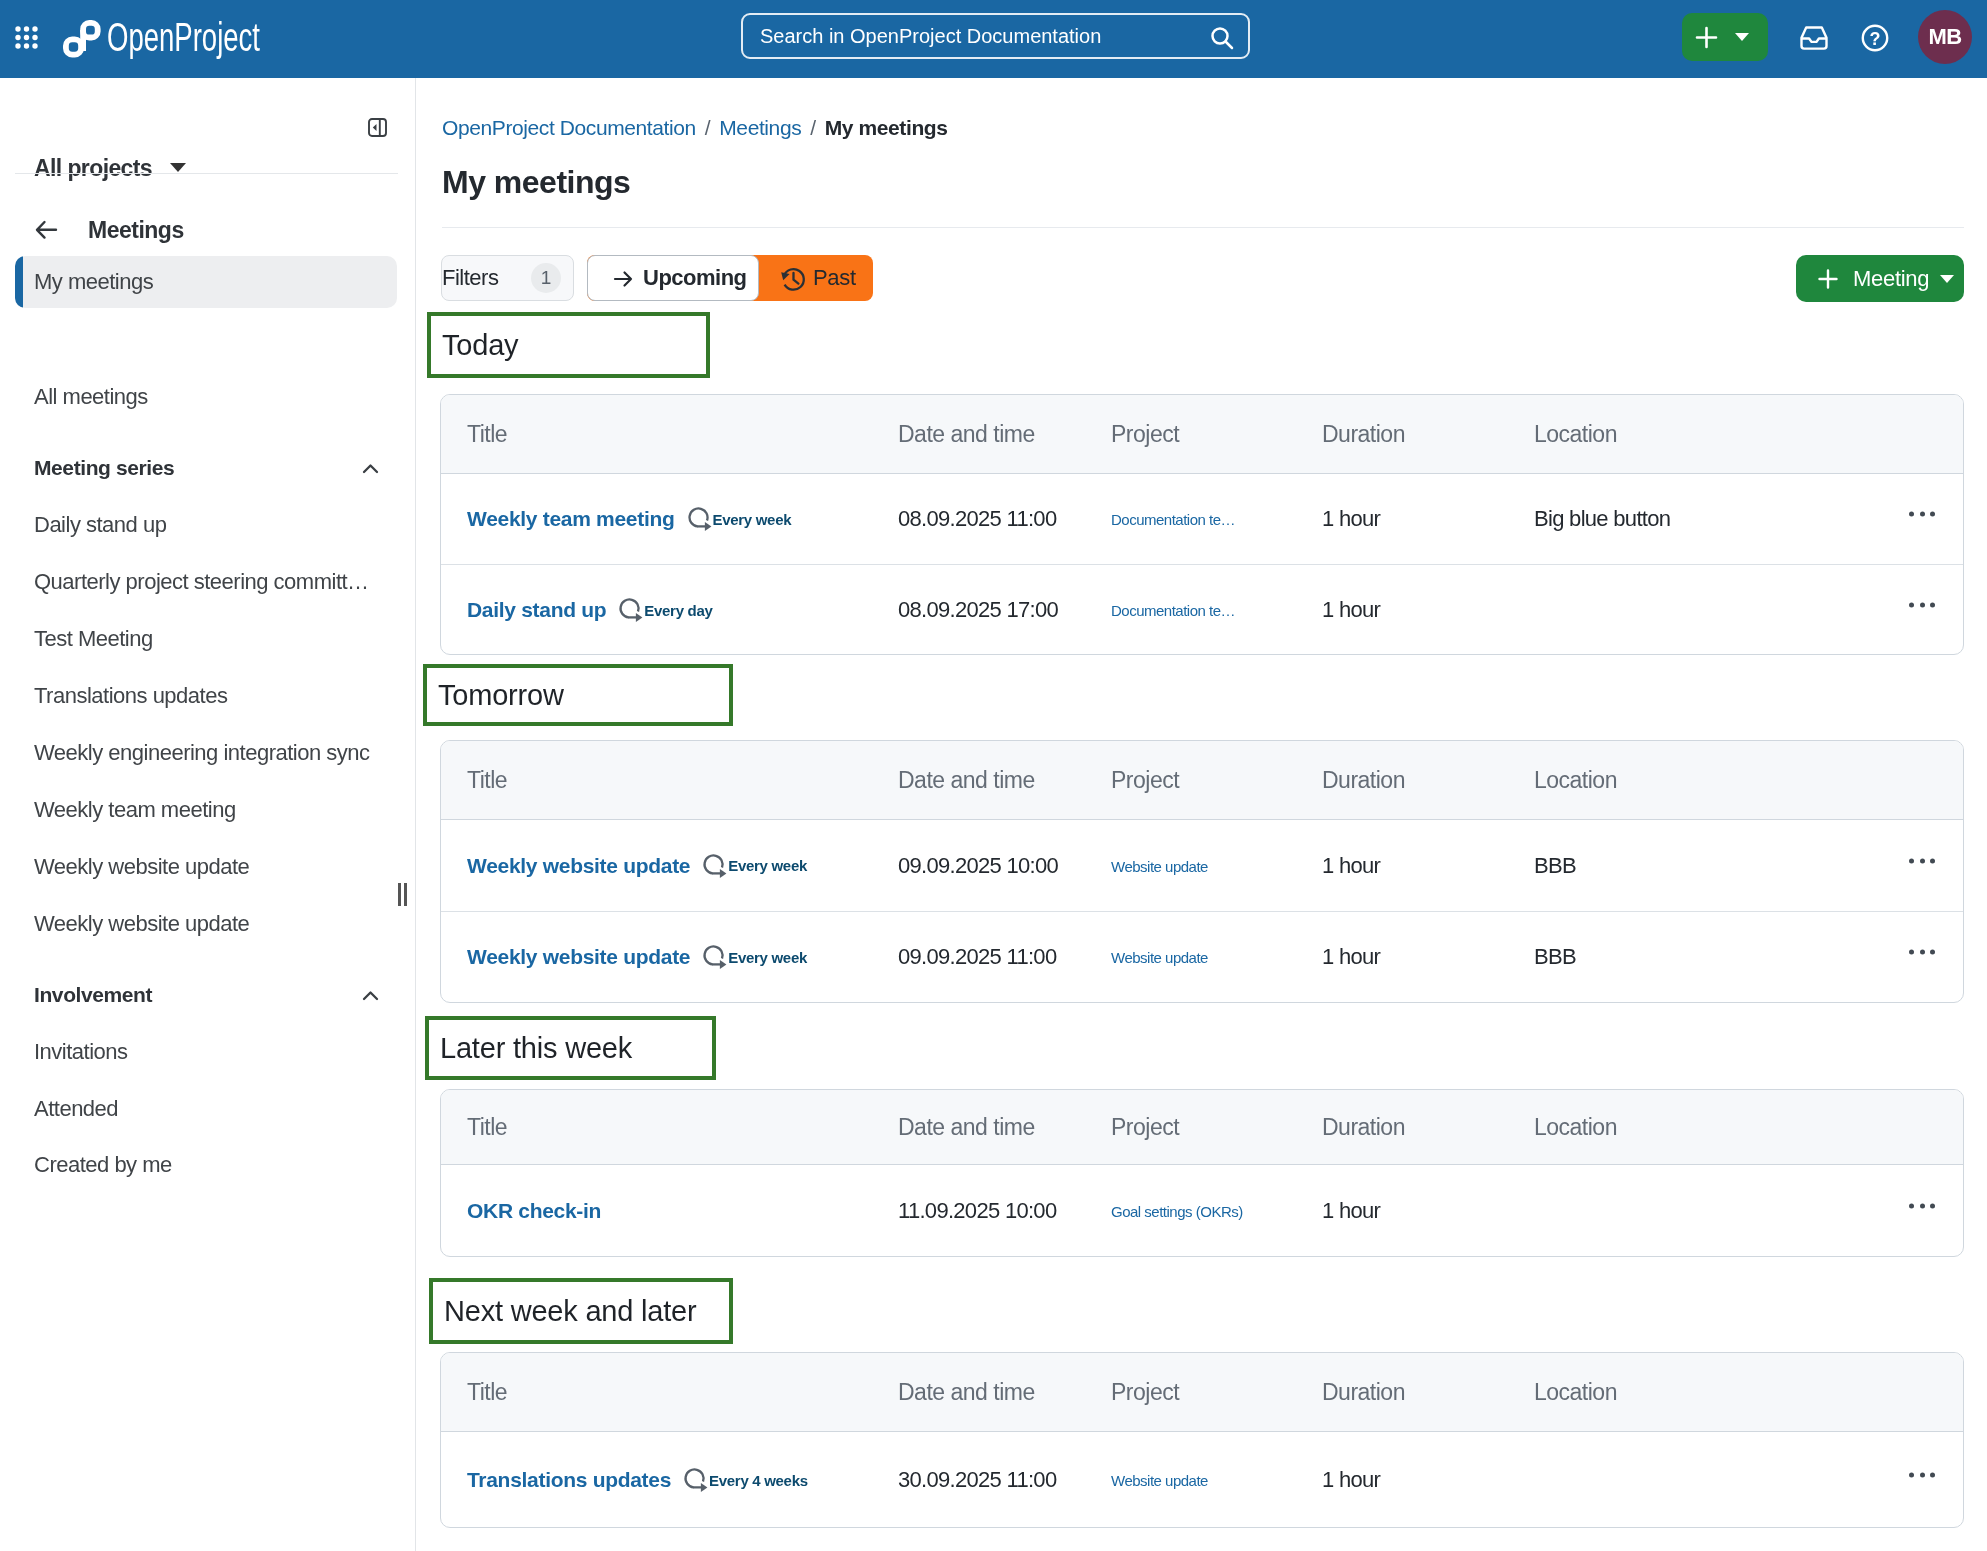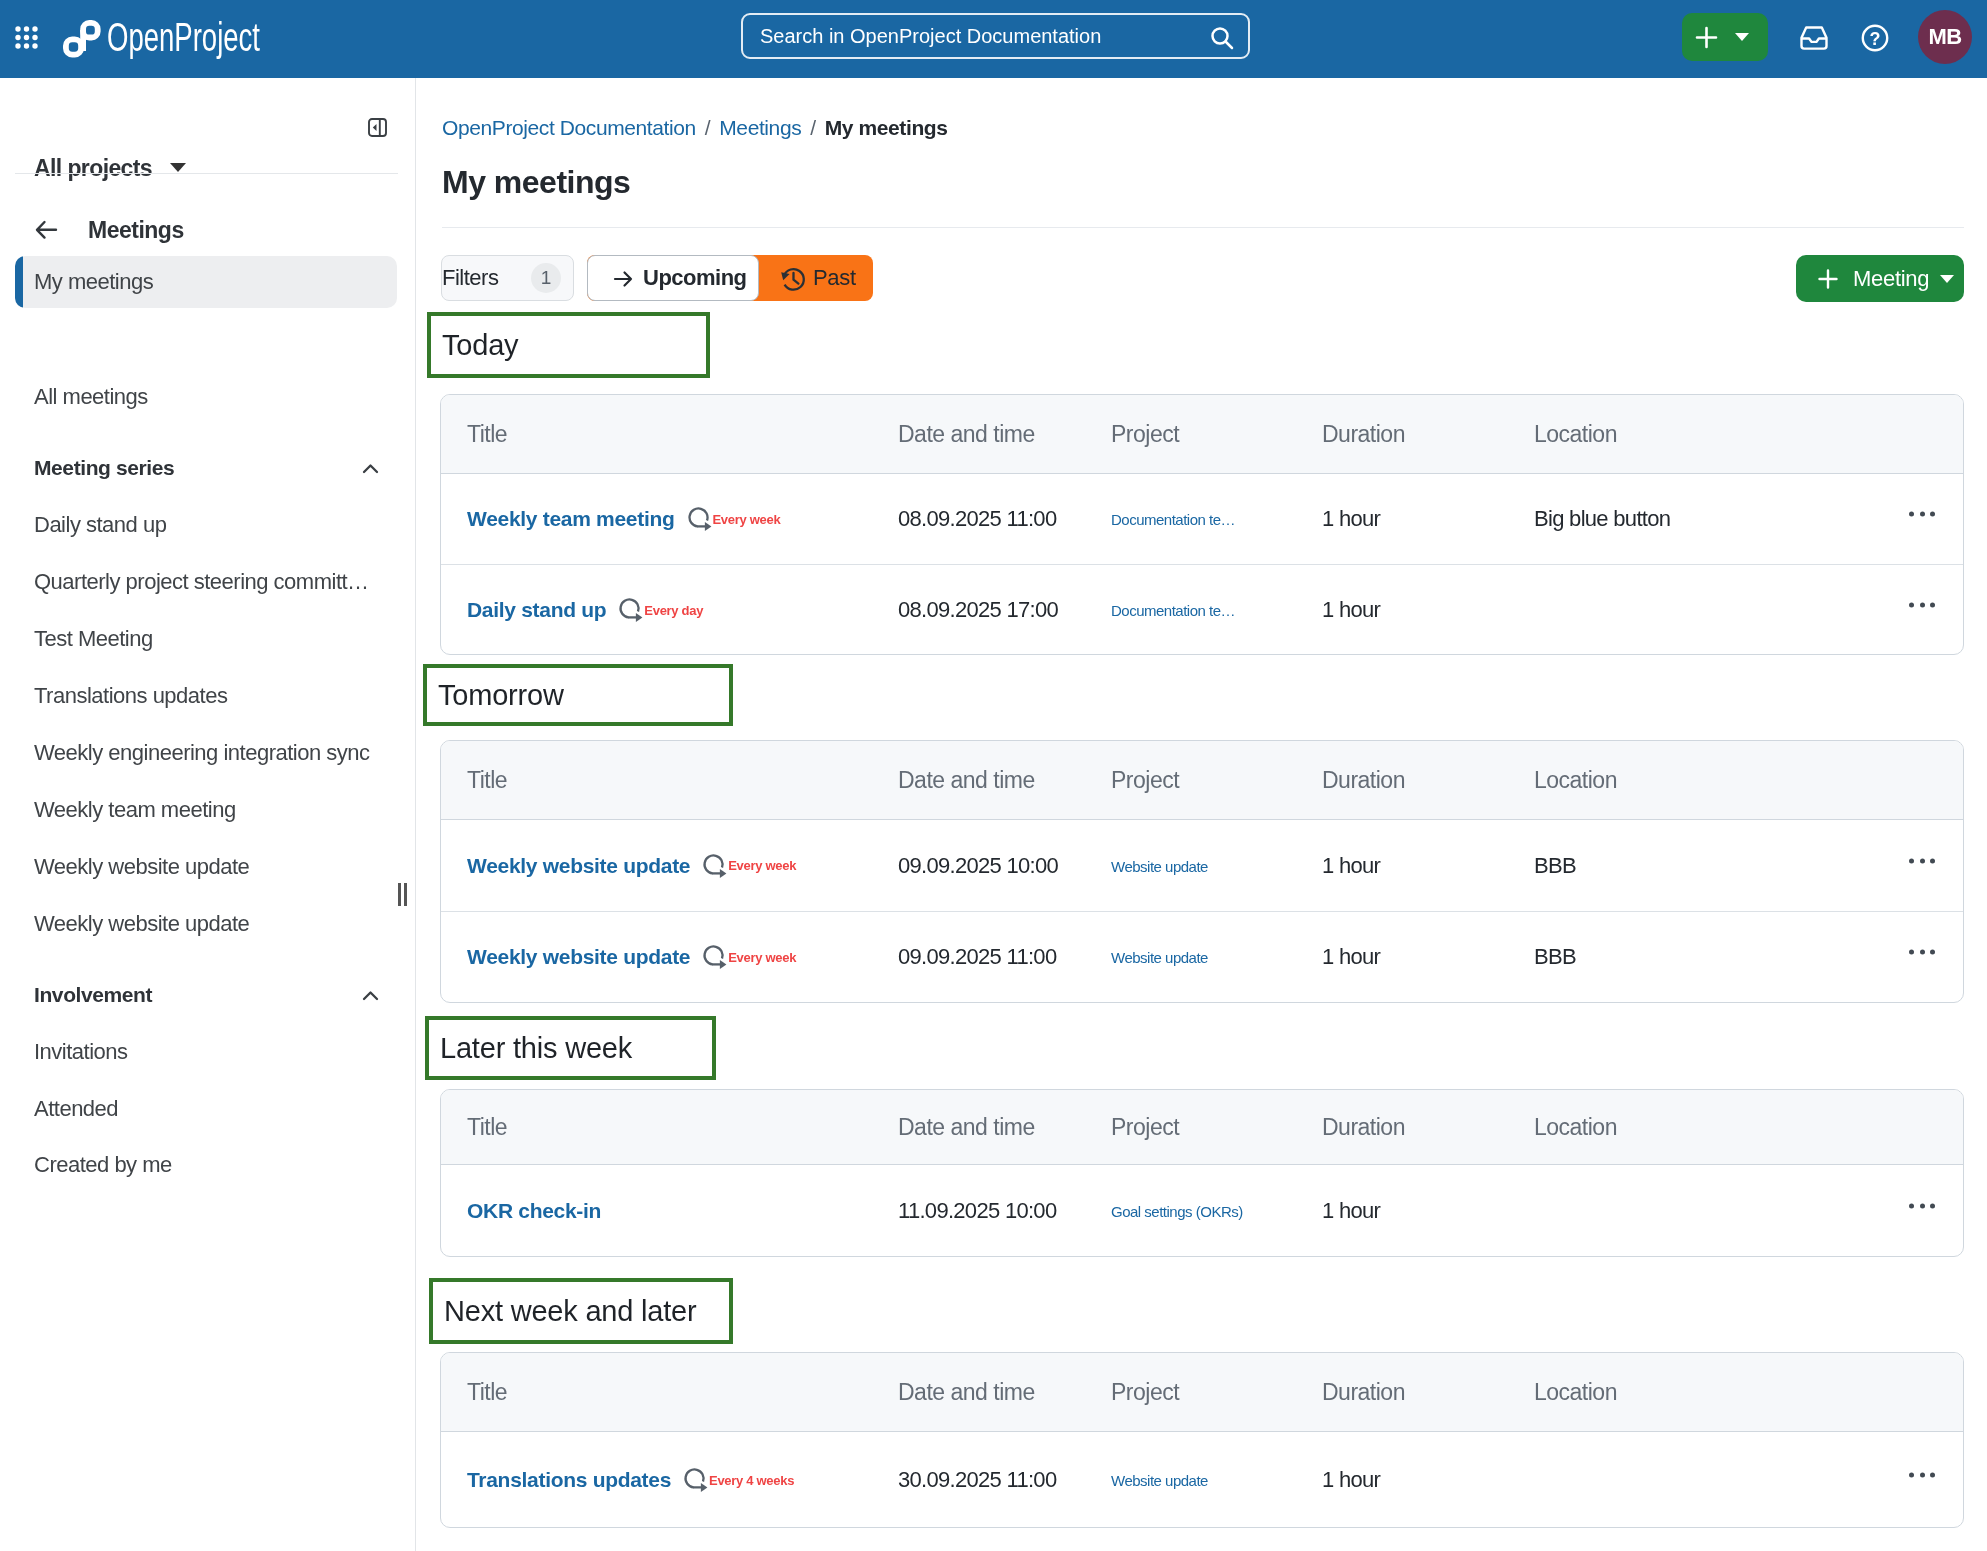--- a/index.html
+++ b/index.html
@@ -47,21 +47,21 @@
 #mbtn .car { position:absolute; left:144px; top:20px; width:0; height:0; border-left:7px solid transparent; border-right:7px solid transparent; border-top:8px solid #fff; }
 .gbox { position:absolute; border:4px solid #35792A; font-size:29px; color:#1F2328; letter-spacing:-0.2px; display:flex; align-items:center; padding-left:11px; }
 .tbl { position:absolute; left:24px; width:1524px; border:1px solid #D0D7DE; border-radius:10px; background:#fff; overflow:hidden; }
 .thead { position:absolute; left:0; top:0; width:100%; background:#F6F8FA; border-bottom:1px solid #D0D7DE; }
 .hcell { color:#646C76; font-size:23px; letter-spacing:-0.5px; }
 .cell { position:absolute; top:50%; transform:translateY(-50%); white-space:nowrap; }
 .trow { position:absolute; left:0; width:100%; }
 .tcell { display:flex; align-items:center; }
 .tlink { color:#1A67A3; font-weight:bold; font-size:21px; letter-spacing:-0.3px; }
 .ric { margin-left:12px; }
-.freq { margin-left:1px; color:#ef4444; font-size:13px; font-weight:600; letter-spacing:-0.3px; }
+.freq { margin-left:1px; color:#0c4a6e; font-size:15px; font-weight:600; letter-spacing:-0.3px; }
 .dark { color:#24292F; font-size:22px; letter-spacing:-0.7px; }
 .plink { color:#1A67A3; font-size:15px; letter-spacing:-0.5px; }
 .dots { position:absolute; left:1468px; top:calc(50% - 5px); transform:translateY(-50%); width:26px; display:flex; justify-content:space-between; }
 .dots i { width:5px; height:5px; border-radius:50%; background:#424A53; }
 </style></head>
 <body>
 <div id="topbar">
 <svg class="abs" style="left:15px;top:26px" width="23" height="23" viewBox="0 0 23 23">
 <g fill="#fff">
         <circle cx="3" cy="3" r="2.7"></circle>

